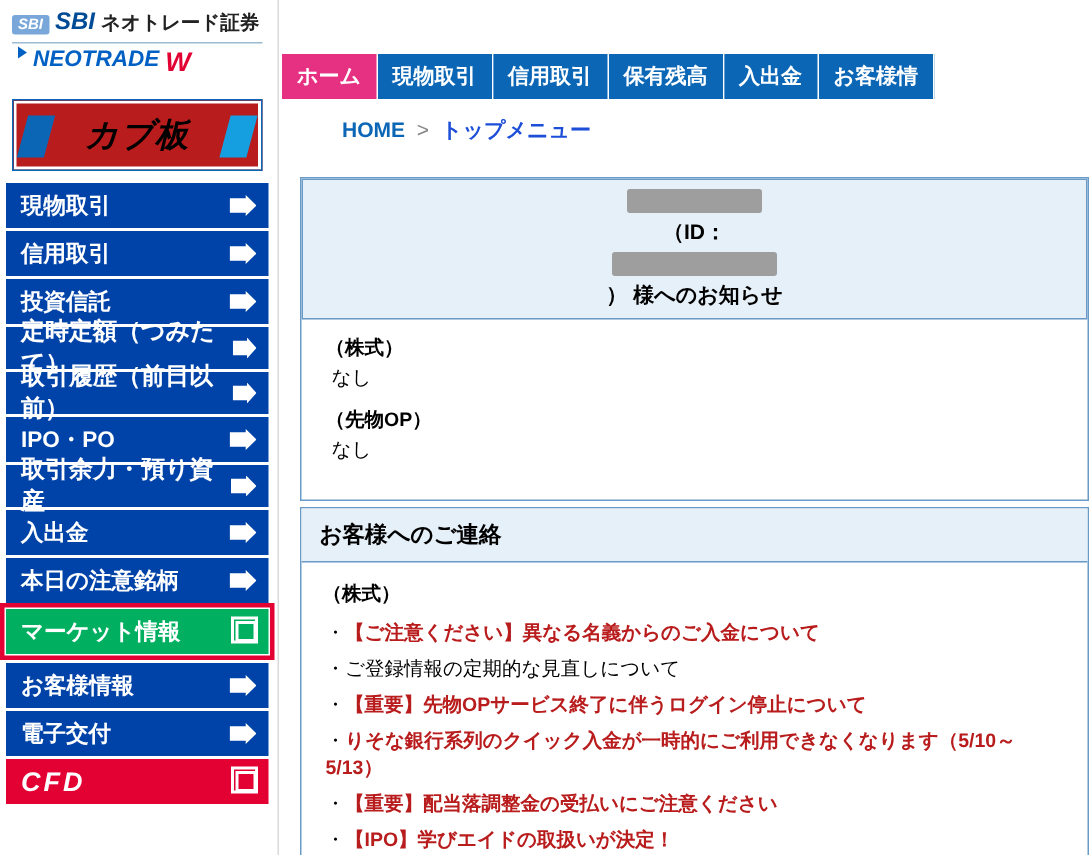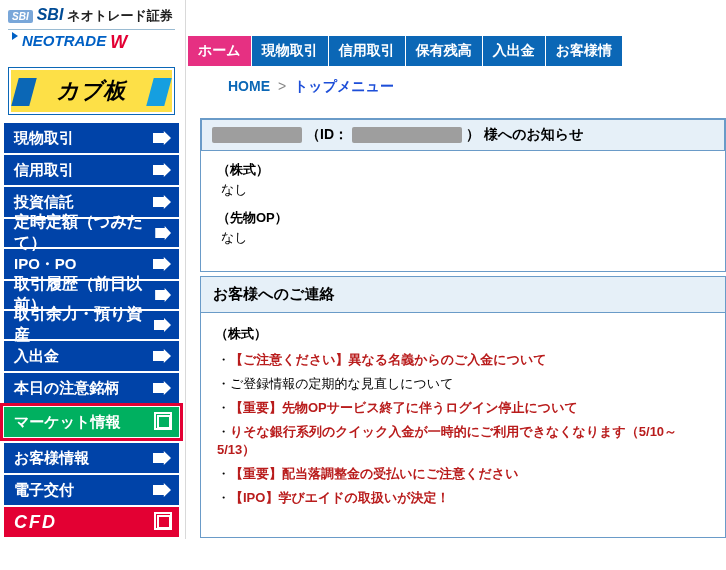--- a/index.html
+++ b/index.html
@@ -43,21 +43,21 @@
   .logo-neo .arrow-small {
     width:0;height:0;border-left:6px solid #0060c4;
     border-top:4px solid transparent;border-bottom:4px solid transparent;
     display: inline-block;
   }
   .logo-neo .w { color:#e30033; font-size:18px; }
 
   .kabu-box {
     margin: 10px 8px 8px;
     height: 48px;
-    background: #fde047;
+    background: #b91c1c;
     border: 1px solid #0b67b6;
     display: flex; align-items: center; justify-content: center;
     font-style: italic; font-weight: bold; font-size: 22px;
     letter-spacing: 1px;
     position: relative;
     box-shadow: 0 0 0 2px #fff inset;
   }
   .kabu-box::before, .kabu-box::after {
     content:""; position:absolute; width:18px; height:28px;
     background: #0b67b6; top:10px;
@@ -125,21 +125,21 @@
   .breadcrumb .cur { color:#1d4ed8; font-weight:bold; }
 
   .panel {
     border: 1px solid #6a9bc8;
     padding: 10px 12px 14px;
   }
   .panel-head {
     background:#e6f0f8; border:1px solid #6a9bc8;
     padding:6px 10px; font-weight:bold; font-size:14px;
     margin:-10px -12px 10px -12px;
-    display:flex; align-items:center; gap:4px;
+    display:flex; align-items:center; gap:4px;flex-direction:column;
   }
   .panel-head .redact {
     background:#9e9e9e; display:inline-block; height:16px;
     border-radius:2px;
   }
   .sub-title { font-weight:bold; margin:4px 0 2px 4px; }
   .none { margin:0 0 10px 8px; }
 
   .msg-panel { margin-top: 4px; border:1px solid #6a9bc8; padding:0 12px 24px; }
   .msg-head {
@@ -188,26 +188,26 @@
           <span class="arrow-ic"></span>
         </div>
         <div class="nav-item">
           <span>投資信託</span>
           <span class="arrow-ic"></span>
         </div>
         <div class="nav-item small">
           <span>定時定額（つみたて）</span>
           <span class="arrow-ic"></span>
         </div>
-        <div class="nav-item">
-          <span>IPO・PO</span>
-          <span class="arrow-ic"></span>
-        </div>
         <div class="nav-item small">
           <span>取引履歴（前日以前）</span>
+          <span class="arrow-ic"></span>
+        </div>
+        <div class="nav-item">
+          <span>IPO・PO</span>
           <span class="arrow-ic"></span>
         </div>
         <div class="nav-item small">
           <span>取引余力・預り資産</span>
           <span class="arrow-ic"></span>
         </div>
         <div class="nav-item">
           <span>入出金</span>
           <span class="arrow-ic"></span>
         </div>

